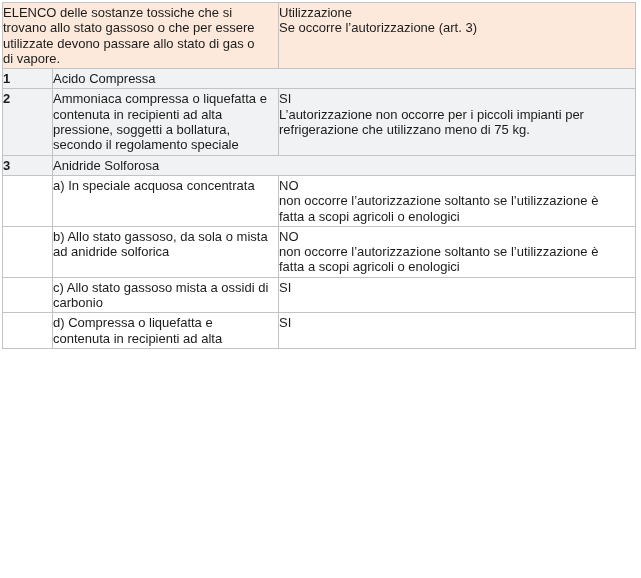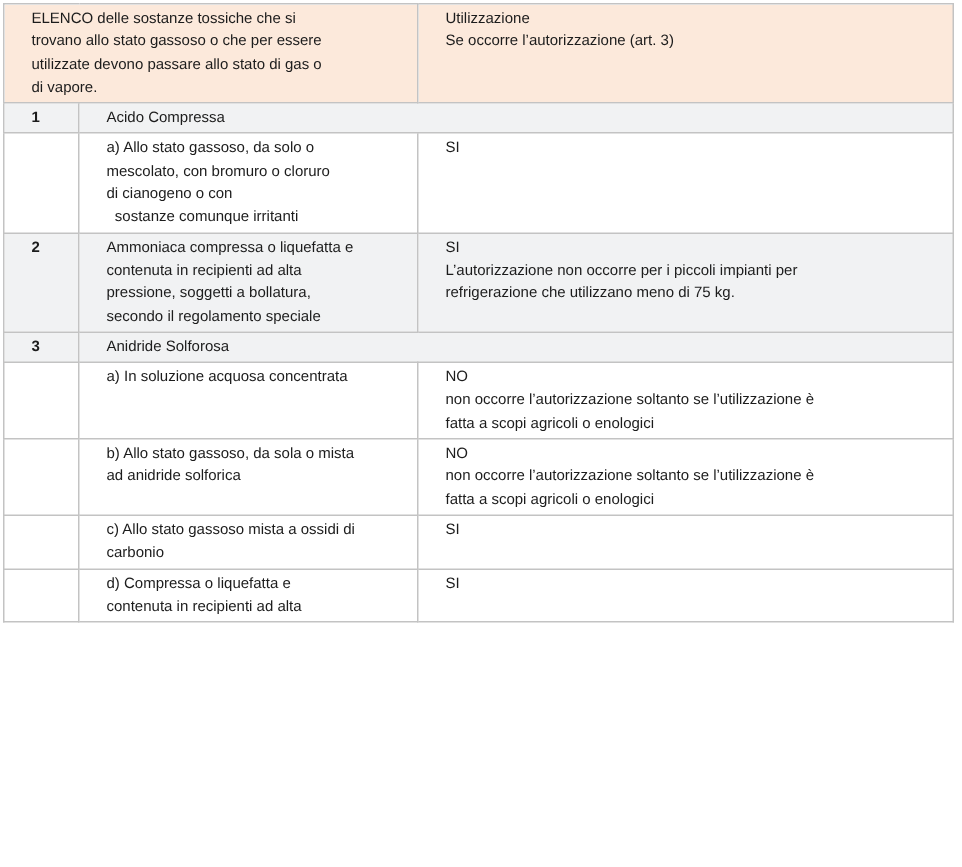--- a/index.html
+++ b/index.html
@@ -19,22 +19,22 @@
     border-collapse: collapse;
     table-layout: fixed;
     width: 633px;
   }
   table.substances col.c-num   { width: 50px; }
   table.substances col.c-desc  { width: 226px; }
   table.substances col.c-auth  { width: 357px; }
   table.substances td {
     border: 1px solid #c3c3c3;
     vertical-align: top;
-    padding: 2px 6px 2px 18px;
-    font-size: 10px;
+    padding: 2px 6px 2px 0;
+    font-size: 13px;
     line-height: 15.3px;
     color: #1c1c1c;
     white-space: pre-wrap;
     word-wrap: break-word;
     overflow: hidden;
   }
   tr.header-row td {
     background: #fce9db;
   }
   tr.band td {
@@ -64,28 +64,20 @@
 di vapore.</td>
         <td>Utilizzazione
 Se occorre l’autorizzazione (art. 3)</td>
       </tr>
 
       <tr class="band">
         <td class="num">1</td>
         <td colspan="2">Acido Compressa</td>
       </tr>
 
-      <tr>
-        <td class="num"></td>
-        <td>a) Allo stato gassoso, da solo o
-mescolato, con bromuro o cloruro
-di cianogeno o con
-  sostanze comunque irritanti</td>
-        <td>SI</td>
-      </tr>
 
 
 
       <tr class="band">
         <td class="num">2</td>
         <td>Ammoniaca compressa o liquefatta e
 contenuta in recipienti ad alta
 pressione, soggetti a bollatura,
 secondo il regolamento speciale</td>
         <td>SI
@@ -93,21 +85,21 @@
 refrigerazione che utilizzano meno di 75 kg.</td>
       </tr>
 
       <tr class="band">
         <td class="num">3</td>
         <td colspan="2">Anidride Solforosa</td>
       </tr>
 
       <tr>
         <td class="num"></td>
-        <td>a) In soluzione acquosa concentrata</td>
+        <td>a) In speciale acquosa concentrata</td>
         <td>NO
 non occorre l’autorizzazione soltanto se l’utilizzazione è
 fatta a scopi agricoli o enologici</td>
       </tr>
 
       <tr>
         <td class="num"></td>
         <td>b) Allo stato gassoso, da sola o mista
 ad anidride solforica</td>
         <td>NO

